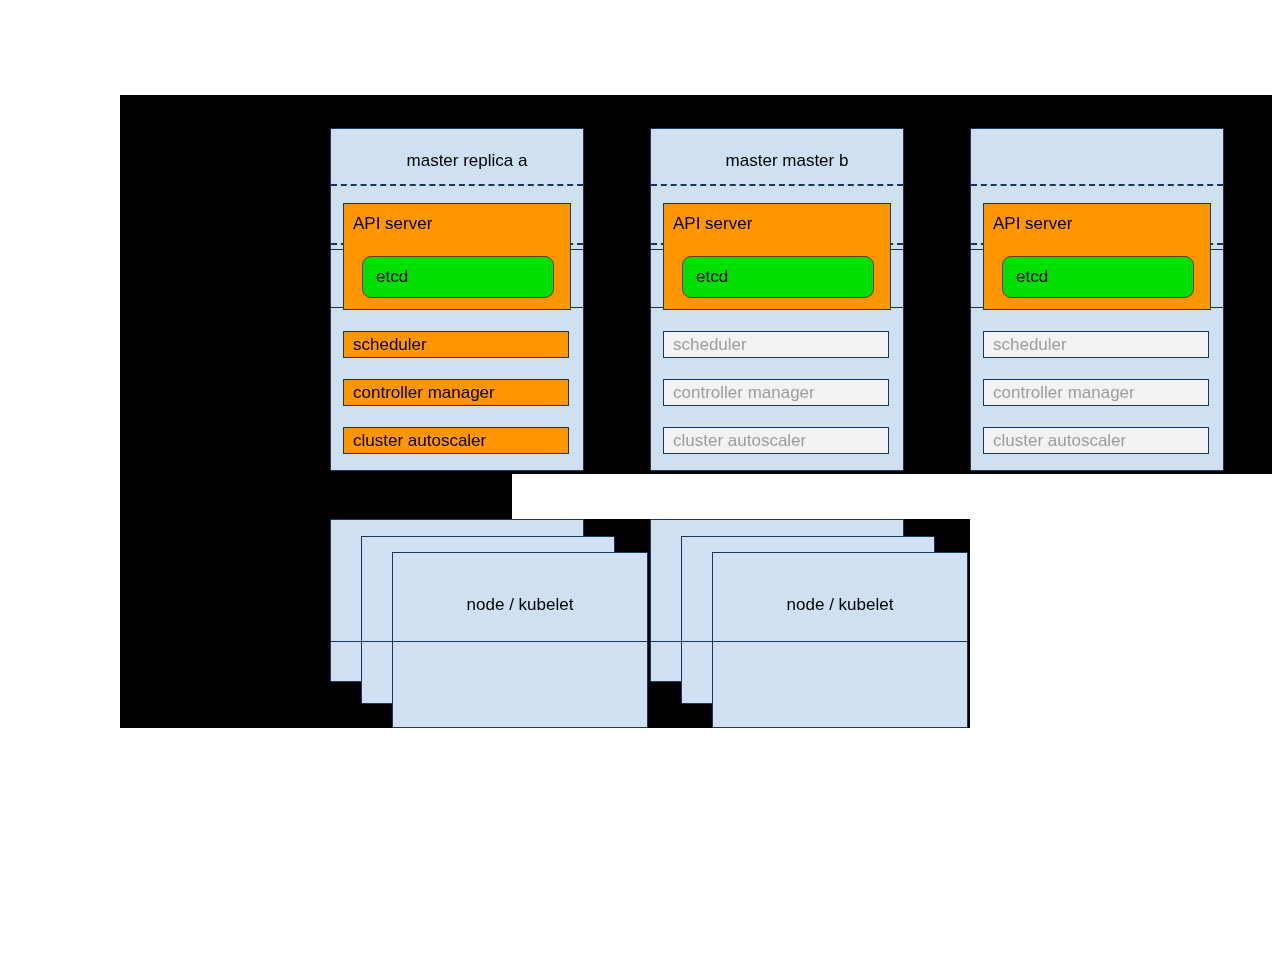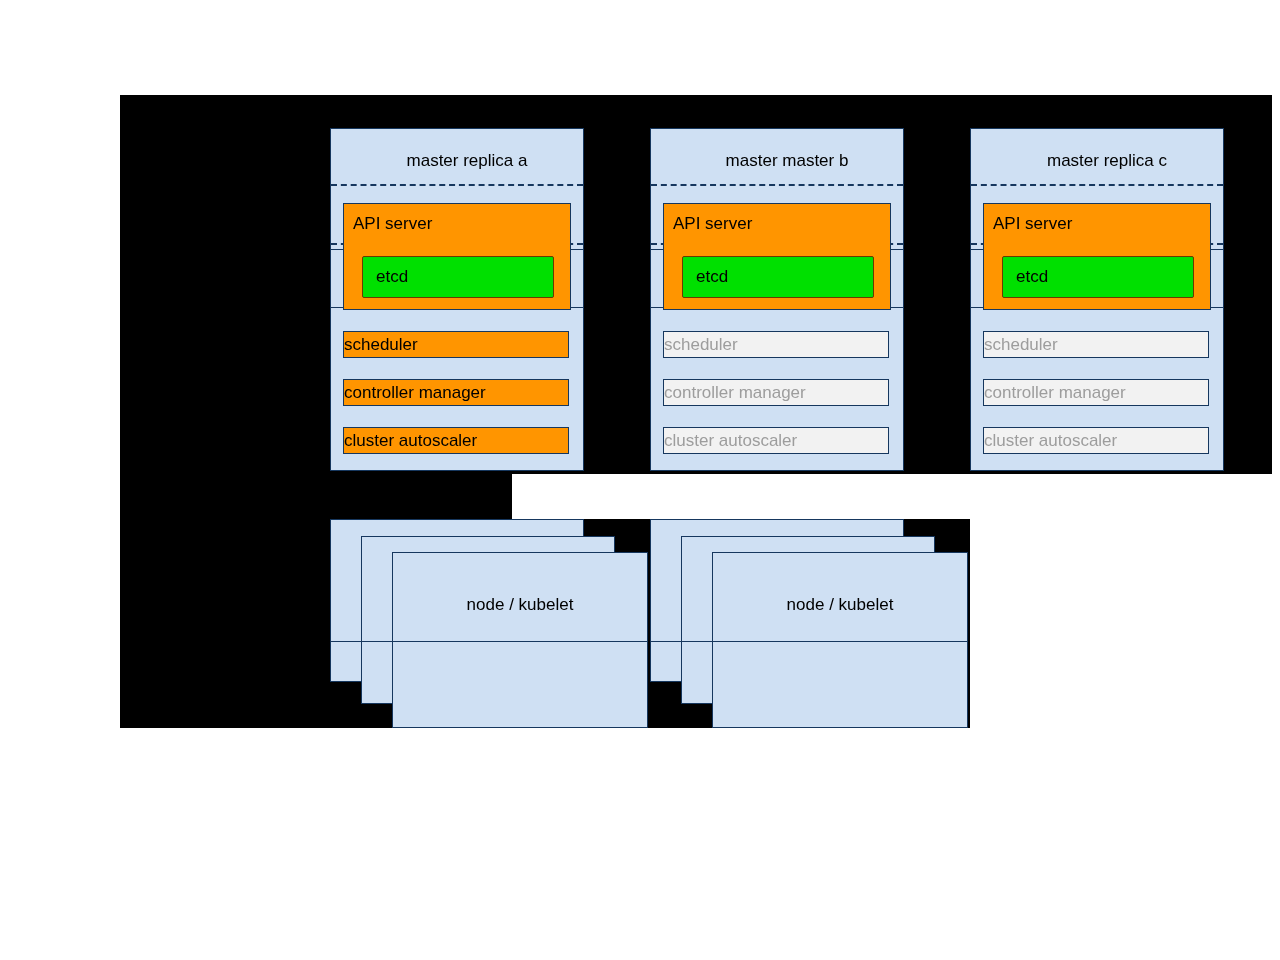--- a/index.html
+++ b/index.html
@@ -64,20 +64,21 @@
 
   
   .comp {
     position: absolute;
     box-sizing: border-box;
     border: 1px solid #16375e;
     font-size: 17px;
     line-height: 1;
     display: flex;
     align-items: center;
+    padding-left: 9px;
   }
   .comp.active {
     background: #ff9500;
     color: #000000;
   }
   .comp.inactive {
     background: #f2f2f2;
     color: #9d9d9d;
   }
 
@@ -94,21 +95,21 @@
     top: 11px;
     font-size: 17px;
     color: #000000;
     line-height: 1;
   }
   .etcd {
     position: absolute;
     box-sizing: border-box;
     background: #00e000;
     border: 1px solid #6b3a00;
-    border-radius: 2px;
+    border-radius: 9px;
     font-size: 17px;
     color: #000000;
     display: flex;
     align-items: center;
     padding-left: 13px;
   }
 
   
   .node-layer {
     position: absolute;
@@ -167,21 +168,20 @@
   </div>
   <div class="apiserver" style="left:663px; top:203px; width:228px; height:107px;">
     <div class="apiserver-label">API server</div>
   </div>
   <div class="etcd" style="left:682px; top:256px; width:192px; height:42px;">etcd</div>
   <div class="comp inactive" style="left:663px; top:331px; width:226px; height:27px;">scheduler</div>
   <div class="comp inactive" style="left:663px; top:379px; width:226px; height:27px;">controller manager</div>
   <div class="comp inactive" style="left:663px; top:427px; width:226px; height:27px;">cluster autoscaler</div>
 
   <div class="master" style="left:970px; top:128px; width:254px; height:343px;">
-    <div class="master-title">master replica c</div>
     <div class="dash-line" style="top:55px;"></div>
     <div class="dash-line" style="top:114px;"></div>
     <div class="solid-line" style="top:120px;"></div>
     <div class="solid-line" style="top:178px;"></div>
   </div>
   <div class="apiserver" style="left:983px; top:203px; width:228px; height:107px;">
     <div class="apiserver-label">API server</div>
   </div>
   <div class="etcd" style="left:1002px; top:256px; width:192px; height:42px;">etcd</div>
   <div class="comp inactive" style="left:983px; top:331px; width:226px; height:27px;">scheduler</div>

